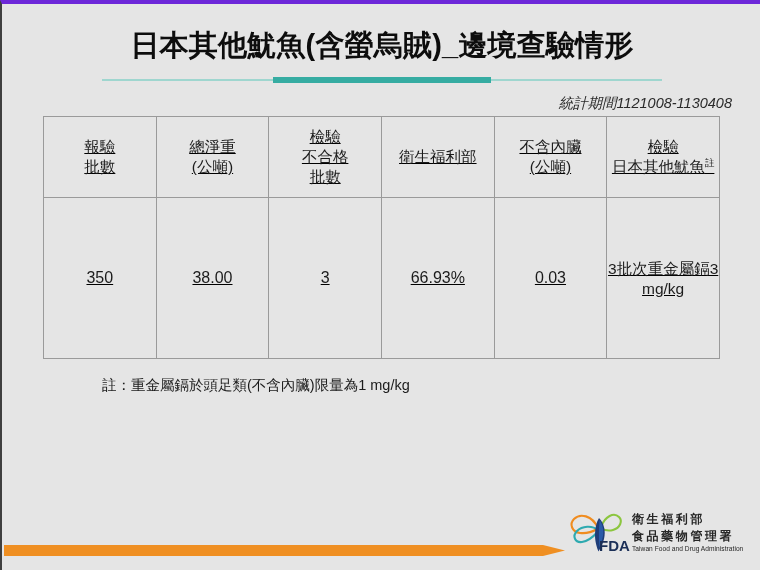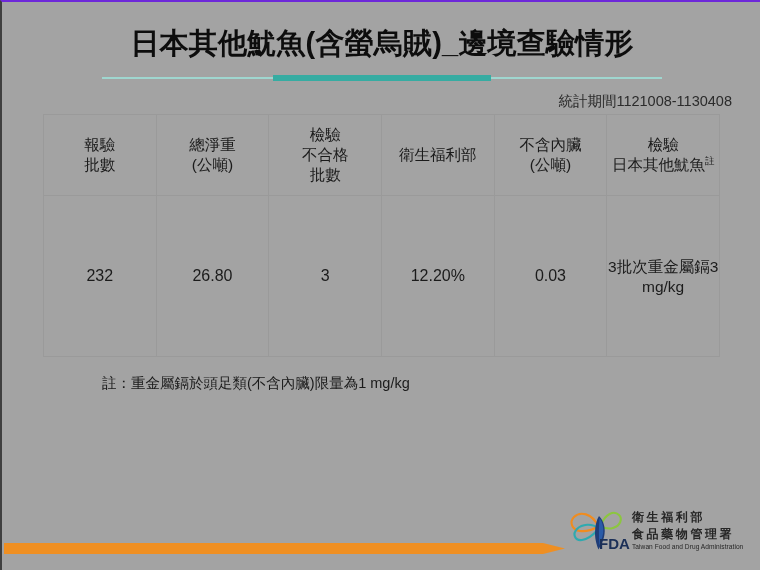--- a/index.html
+++ b/index.html
@@ -7,23 +7,23 @@
     padding: 0;
     background: #ffffff;
   }
   body {
     font-family: "Liberation Sans", "DejaVu Sans", sans-serif;
   }
   #slide {
     position: relative;
     width: 760px;
     height: 570px;
-    background: #a3a3a3;
+    background: #e5e5e5;
     border-left: 2px solid #3f3f3f;
-    border-top: 2px solid #6d28d9;
+    border-top: 4px solid #6d28d9;
     box-sizing: border-box;
     overflow: hidden;
   }
 
   
   #title {
     position: absolute;
     left: 0;
     top: 22px;
     width: 760px;
@@ -61,30 +61,32 @@
   }
 
   
   #period {
     position: absolute;
     right: 28px;
     top: 90px;
     font-size: 14.5px;
     color: #2b2b2b;
     white-space: nowrap;
+    font-style: italic;
   }
 
   
   #table {
     position: absolute;
     left: 41px;
     top: 112px;
     width: 677px;
     border-collapse: collapse;
     table-layout: fixed;
+    text-decoration: underline;
   }
   #table th, #table td {
     border: 1px solid #9a9a9a;
     text-align: center;
     color: #1b1b1b;
     font-weight: normal;
     padding: 0;
   }
   #table thead th {
     height: 80px;
@@ -204,24 +206,24 @@
           <span class="hdr-line">(公噸)</span>
         </th>
         <th>
           <span class="hdr-line">檢驗</span>
           <span class="hdr-line"><span>日本其他魷魚</span><span class="sup-note">註</span></span>
         </th>
       </tr>
     </thead>
     <tbody>
       <tr>
-        <td>232</td>
-        <td>26.80</td>
+        <td>350</td>
+        <td>38.00</td>
         <td>3</td>
-        <td>12.20%</td>
+        <td>66.93%</td>
         <td>0.03</td>
         <td class="reason-cell">3批次重金屬鎘3 mg/kg</td>
       </tr>
     </tbody>
   </table>
 
   <div id="footnote">註：重金屬鎘於頭足類(不含內臟)限量為1 mg/kg</div>
 
   <div id="orange-bar"></div>
 

